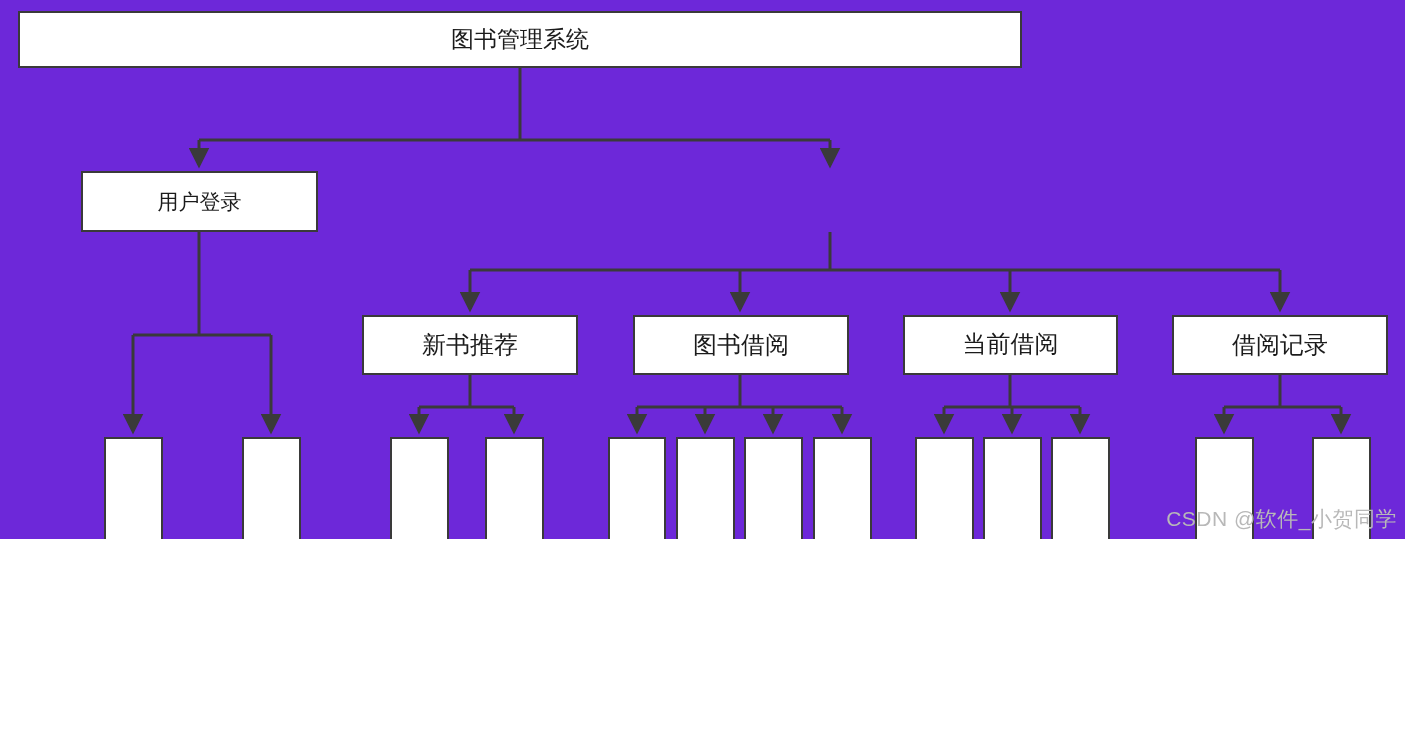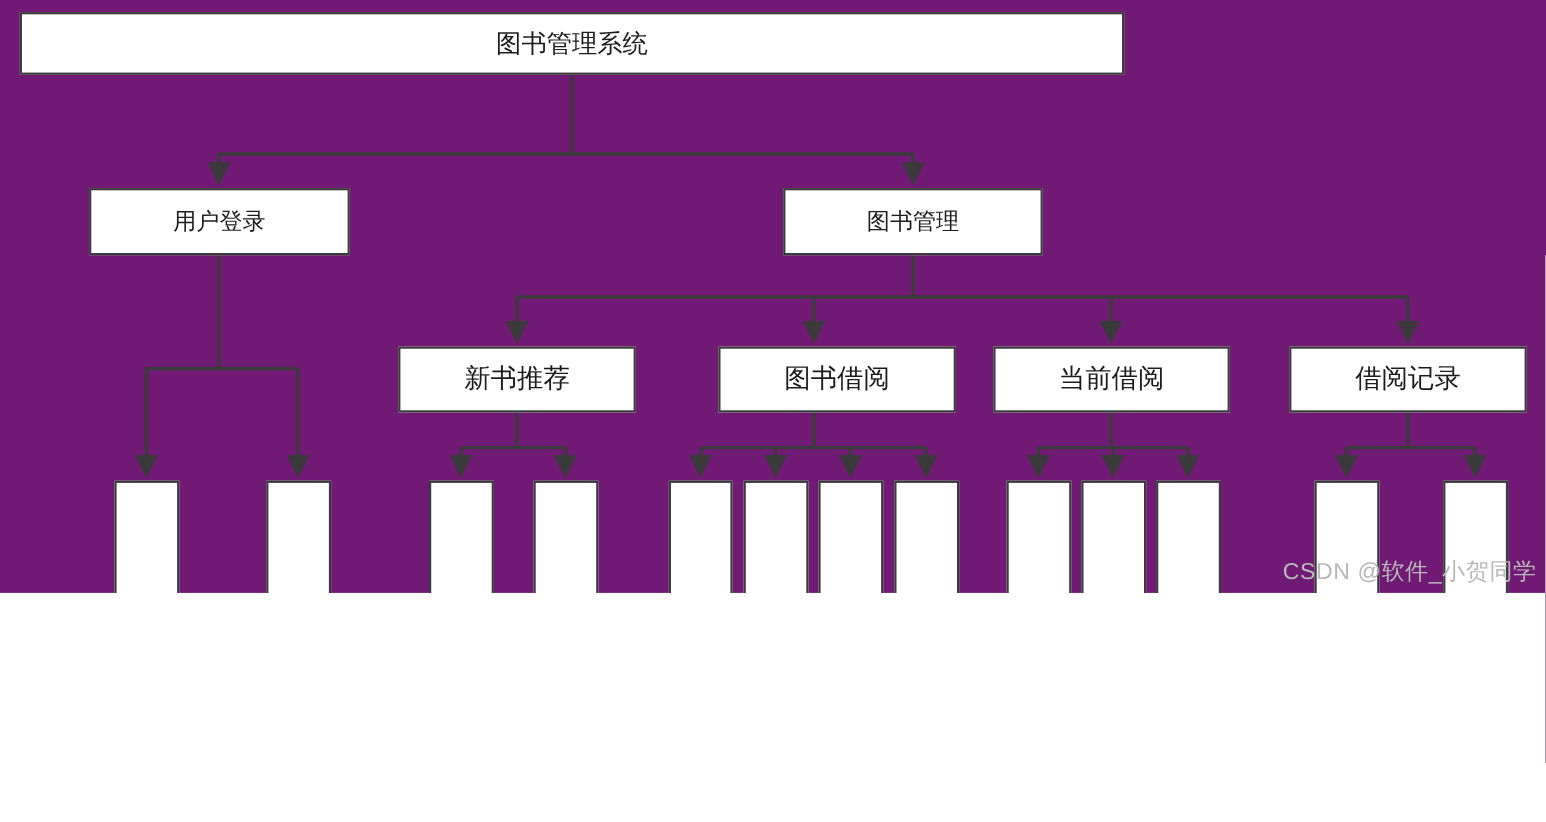--- a/index.html
+++ b/index.html
@@ -8,21 +8,21 @@
     padding: 0;
     background: #ffffff;
   }
   body {
     font-family: "Liberation Sans", "DejaVu Sans", sans-serif;
   }
   #diagram-root {
     position: relative;
     width: 1405px;
     height: 539px;
-    background: #701a75;
+    background: #6d28d9;
     overflow: hidden;
   }
   
   #connectors {
     position: absolute;
     left: 0;
     top: 0;
     width: 1405px;
     height: 747px;
     pointer-events: none;
@@ -135,31 +135,28 @@
     </g>
   </svg>
 
   <div class="node level1" style="left:18px; top:11px; width:1004px; height:57px;">
     <span>图书管理系统</span>
   </div>
 
   <div class="node level2" style="left:81px; top:171px; width:237px; height:61px;">
     <span>用户登录</span>
   </div>
-  <div class="node level2" style="left:712px; top:171px; width:236px; height:61px;">
-    <span>图书管理</span>
-  </div>
 
   <div class="node level3" style="left:362px; top:315px; width:216px; height:60px;">
     <span>新书推荐</span>
   </div>
-  <div class="node level3" style="left:653px; top:315px; width:216px; height:60px;">
+  <div class="node level3" style="left:633px; top:315px; width:216px; height:60px;">
     <span>图书借阅</span>
   </div>
-  <div class="node level3" style="left:903px; top:315px; width:215px; height:60px;">
+  <div class="node level3" style="left:903px; top:315px; width:215px; height:60px;font-family:Liberation Serif, serif;">
     <span>当前借阅</span>
   </div>
   <div class="node level3" style="left:1172px; top:315px; width:216px; height:60px;">
     <span>借阅记录</span>
   </div>
 
   <div class="node leaf centered" style="left:104px; top:437px; width:59px; height:298px;">
     <span class="leaf-text">用户登录</span>
   </div>
   <div class="node leaf centered" style="left:242px; top:437px; width:59px; height:298px;">

